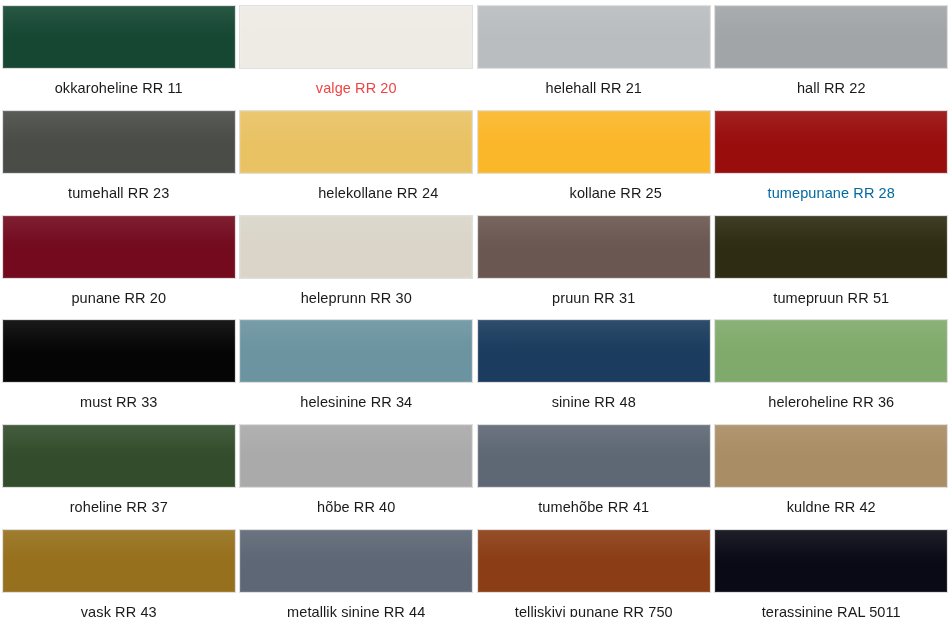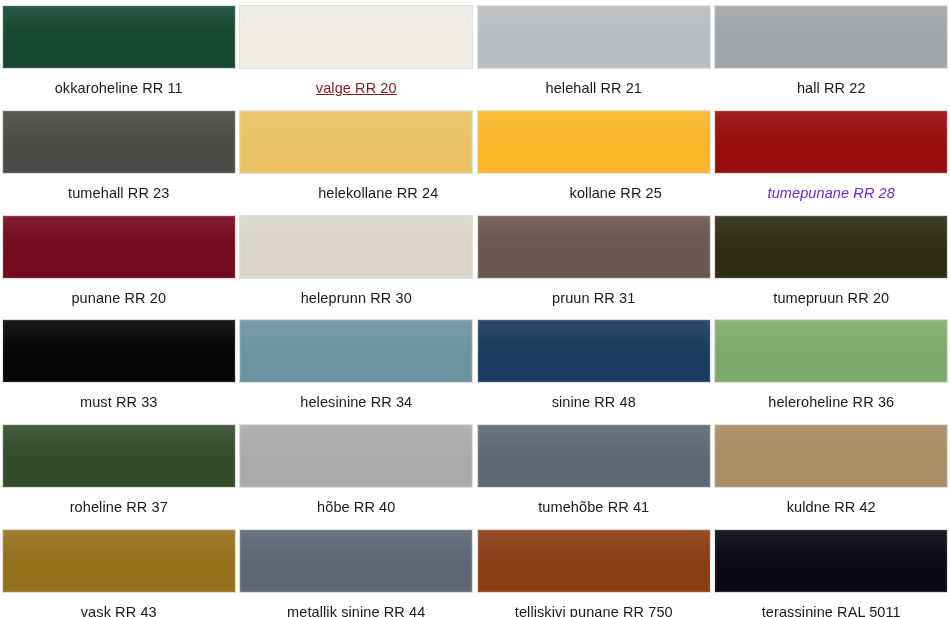--- a/index.html
+++ b/index.html
@@ -62,21 +62,21 @@
 </head>
 <body style="background: rgb(255, 255, 255);">
 
 <div id="swatch-grid">
     <div class="swatch-cell">
       <div class="swatch-chip" style="background: rgb(21, 71, 51);"></div>
       <div class="swatch-label" style="color: rgb(26, 26, 26);">okkaroheline RR 11</div>
     </div>
     <div class="swatch-cell">
       <div class="swatch-chip" style="background: rgb(238, 235, 229);"></div>
-      <div class="swatch-label" style="color: #7f1d1d; text-decoration: underline;">valge RR 20</div>
+      <div class="swatch-label" style="color: #ef4444;">valge RR 20</div>
     </div>
     <div class="swatch-cell">
       <div class="swatch-chip" style="background: rgb(185, 189, 192);"></div>
       <div class="swatch-label" style="color: rgb(26, 26, 26);">helehall RR 21</div>
     </div>
     <div class="swatch-cell">
       <div class="swatch-chip" style="background: rgb(161, 165, 168);"></div>
       <div class="swatch-label" style="color: rgb(26, 26, 26);">hall RR 22</div>
     </div>
     <div class="swatch-cell">
@@ -86,37 +86,37 @@
     <div class="swatch-cell">
       <div class="swatch-chip" style="background: rgb(233, 194, 100);"></div>
       <div class="swatch-label" style="color: rgb(26, 26, 26); margin-left: 44px;">helekollane RR 24</div>
     </div>
     <div class="swatch-cell">
       <div class="swatch-chip" style="background: rgb(251, 183, 42);"></div>
       <div class="swatch-label" style="color: rgb(26, 26, 26); padding-left: 44px;">kollane RR 25</div>
     </div>
     <div class="swatch-cell">
       <div class="swatch-chip" style="background: rgb(153, 13, 13);"></div>
-      <div class="swatch-label" style="color: #6d28d9; font-style: italic;">tumepunane RR 28</div>
+      <div class="swatch-label" style="color: #0369a1;">tumepunane RR 28</div>
     </div>
     <div class="swatch-cell">
       <div class="swatch-chip" style="background: rgb(115, 10, 30);"></div>
       <div class="swatch-label" style="color: rgb(26, 26, 26);">punane RR 20</div>
     </div>
     <div class="swatch-cell">
       <div class="swatch-chip" style="background: rgb(218, 213, 200);"></div>
       <div class="swatch-label" style="color: rgb(26, 26, 26);">heleprunn RR 30</div>
     </div>
     <div class="swatch-cell">
       <div class="swatch-chip" style="background: rgb(107, 87, 81);"></div>
       <div class="swatch-label" style="color: rgb(26, 26, 26);">pruun RR 31</div>
     </div>
     <div class="swatch-cell">
       <div class="swatch-chip" style="background: rgb(46, 44, 18);"></div>
-      <div class="swatch-label" style="color: rgb(26, 26, 26);">tumepruun RR 20</div>
+      <div class="swatch-label" style="color: rgb(26, 26, 26);">tumepruun RR 51</div>
     </div>
     <div class="swatch-cell">
       <div class="swatch-chip" style="background: rgb(5, 5, 5);"></div>
       <div class="swatch-label" style="color: rgb(26, 26, 26);">must RR 33</div>
     </div>
     <div class="swatch-cell">
       <div class="swatch-chip" style="background: rgb(107, 148, 160);"></div>
       <div class="swatch-label" style="color: rgb(26, 26, 26);">helesinine RR 34</div>
     </div>
     <div class="swatch-cell">

